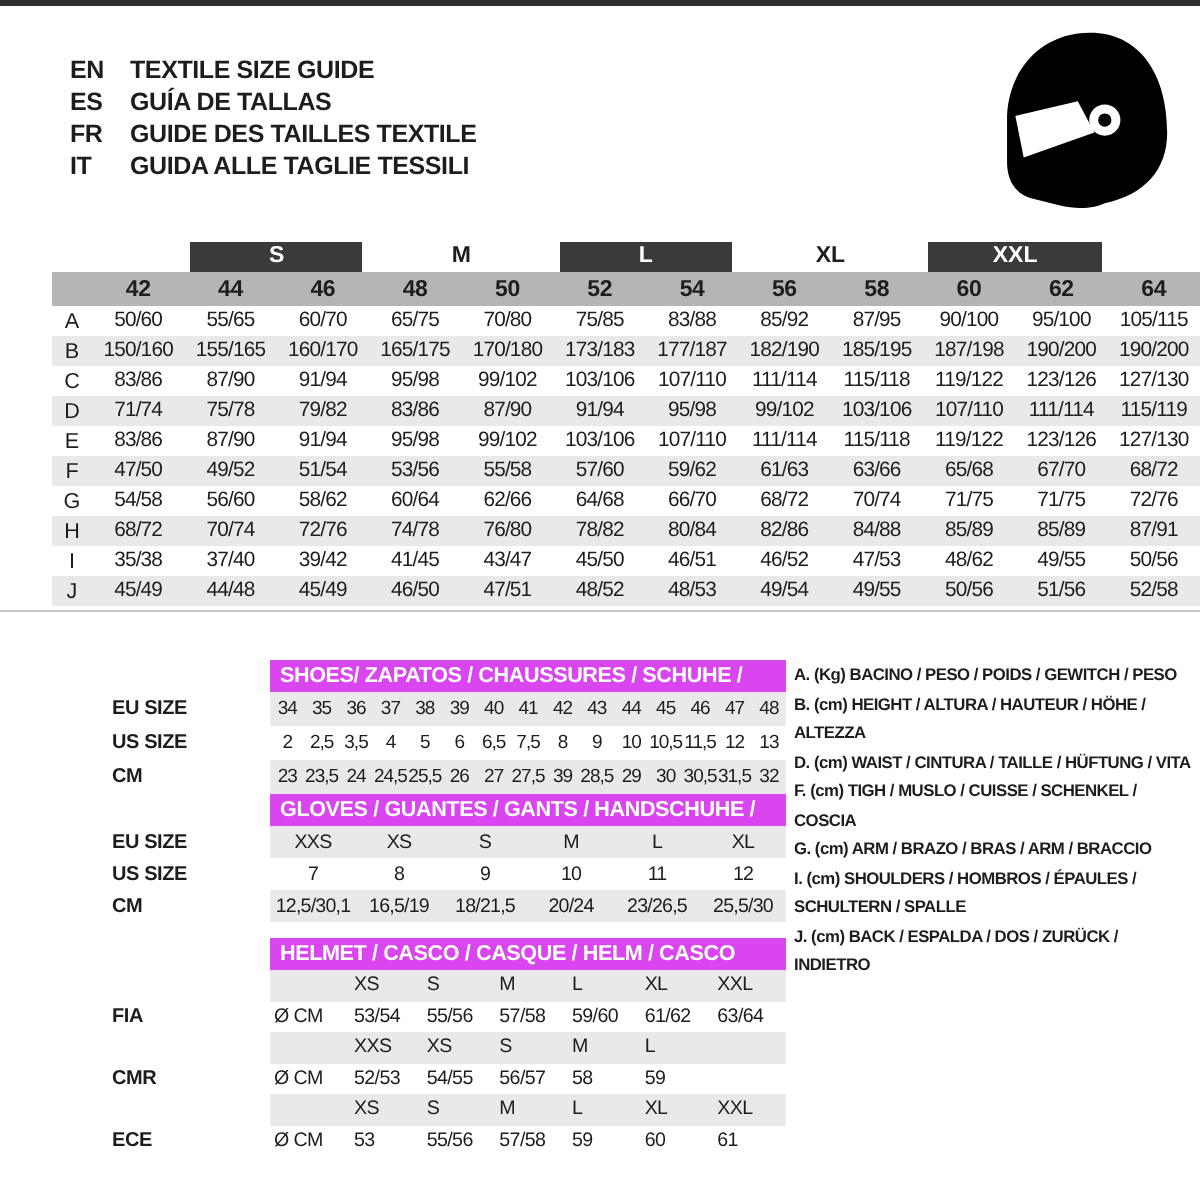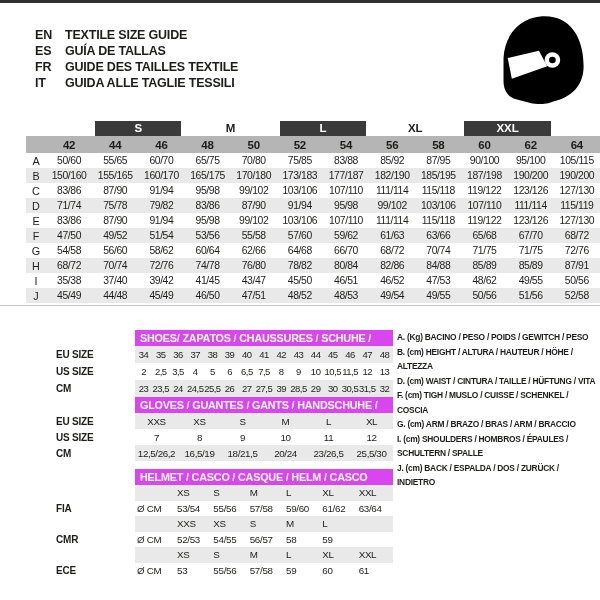--- a/index.html
+++ b/index.html
@@ -382,21 +382,21 @@
                 <div class="bcell">8</div>
                 <div class="bcell">9</div>
                 <div class="bcell">10</div>
                 <div class="bcell">11</div>
                 <div class="bcell">12</div>
               </div>
             </div>
             <div class="brow">
               <div class="blabel">CM</div>
               <div class="bcells shaded">
-                <div class="bcell">12,5/26,2</div>
+                <div class="bcell">12,5/30,1</div>
                 <div class="bcell">16,5/19</div>
                 <div class="bcell">18/21,5</div>
                 <div class="bcell">20/24</div>
                 <div class="bcell">23/26,5</div>
                 <div class="bcell">25,5/30</div>
               </div>
             </div>
           </div>
       </div>
 

